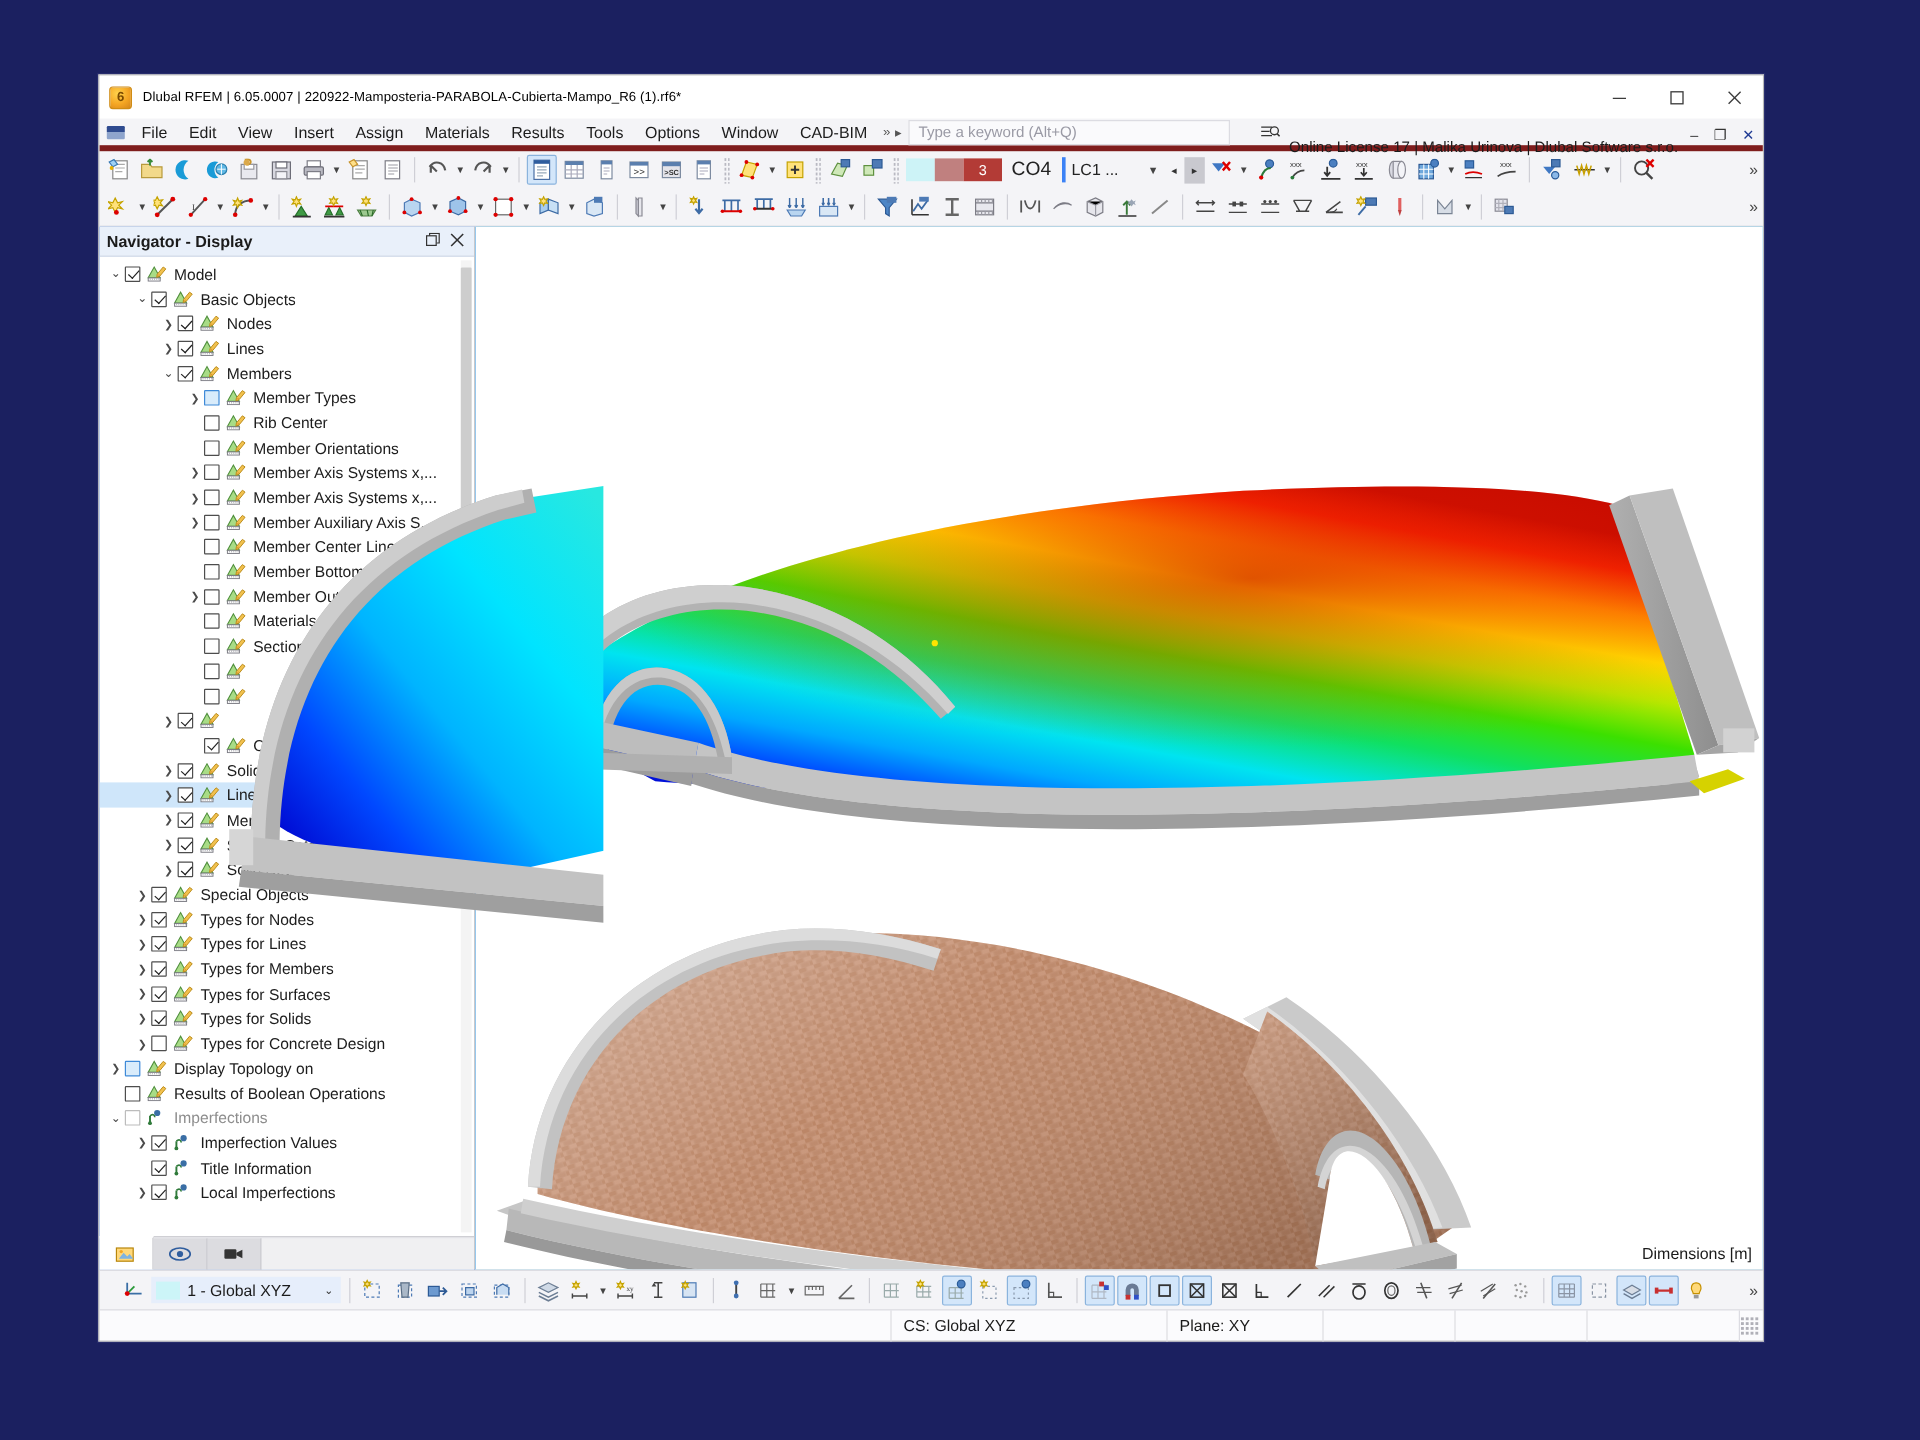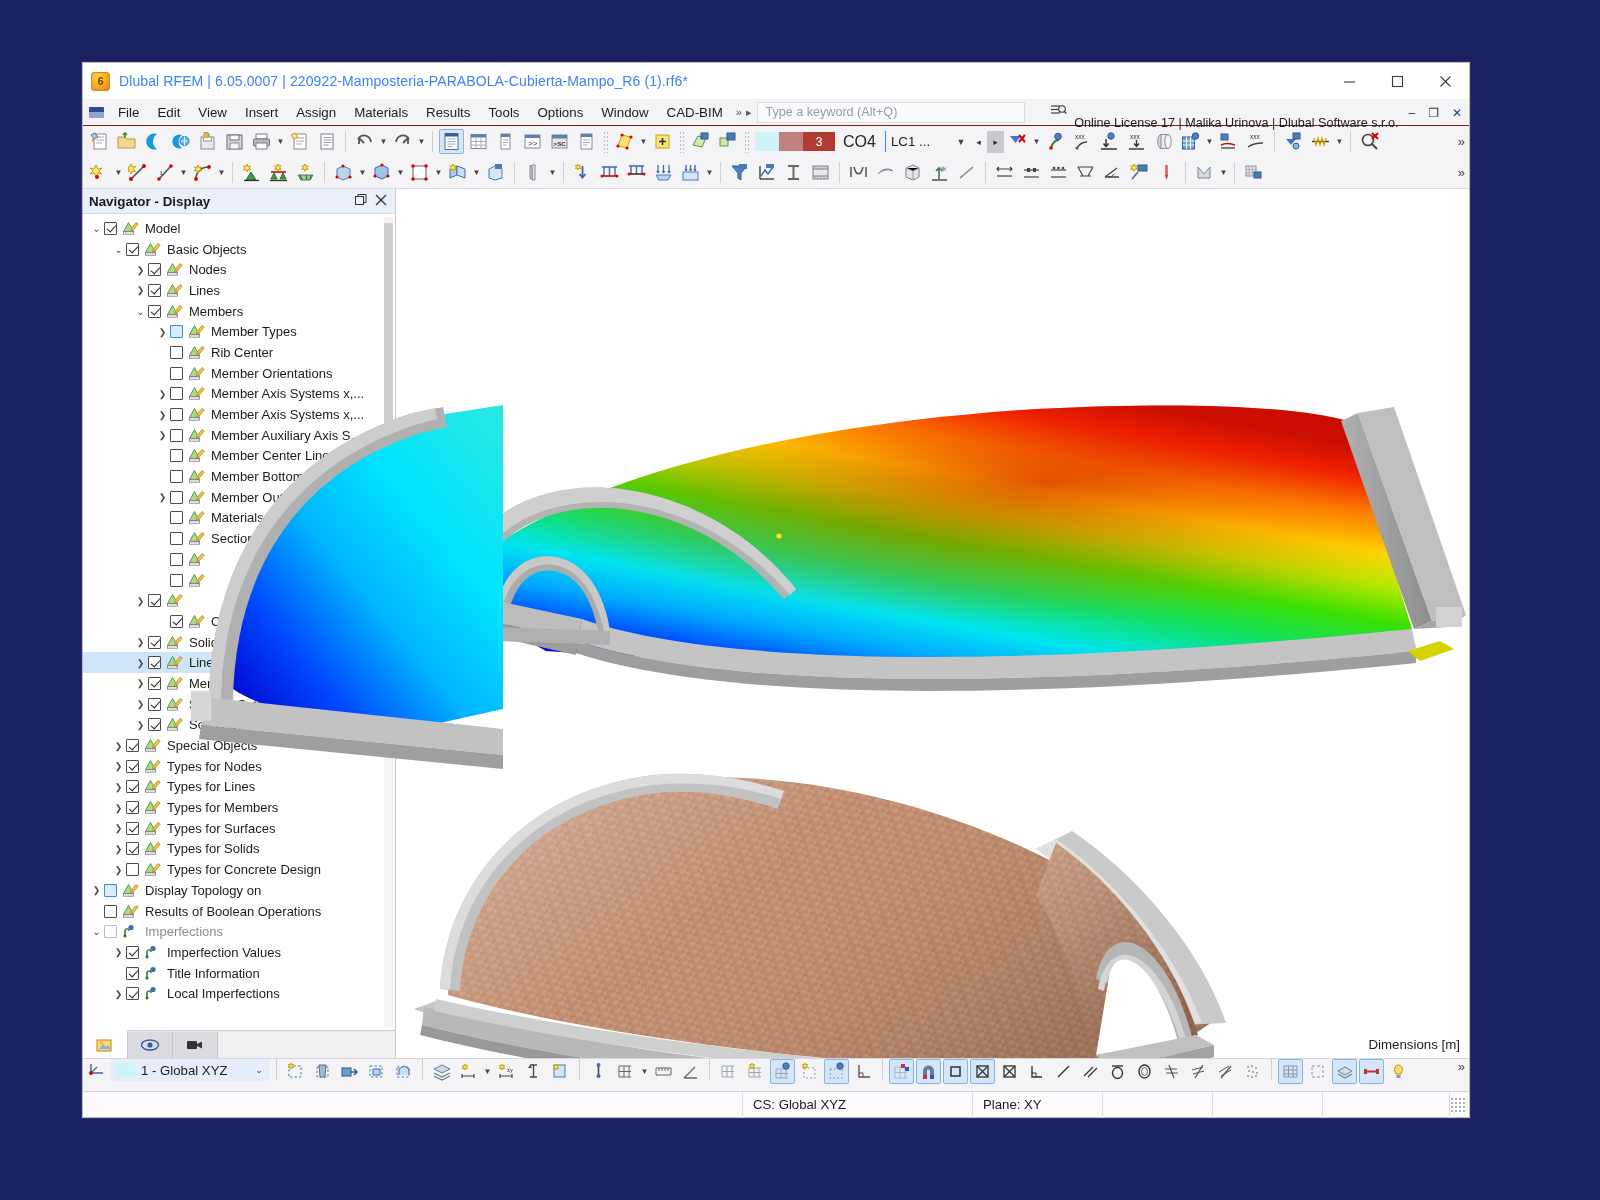--- a/index.html
+++ b/index.html
@@ -32,34 +32,34 @@
     position: relative;
   }
   .app-icon {
     width: 19px; height: 19px; margin-right: 9px;
     border-radius: 3px;
     background: radial-gradient(circle at 35% 30%, #ffd34d 0%, #f5a623 55%, #d4851a 100%);
     color: #7a4a00; font-size: 11px; font-weight: bold;
     display: flex; align-items: center; justify-content: center;
     border: 1px solid #d08c14;
   }
-  .title-text { font-size: 14px; color: #3b82f6; white-space: nowrap; letter-spacing: .1px; }
+  .title-text { font-size: 11px; color: #000000; white-space: nowrap; letter-spacing: .1px; }
   .win-btns { position: absolute; right: 0; top: 0; height: 36px; display: flex; }
   .win-btn {
     width: 48px; height: 36px; display: flex; align-items: center; justify-content: center;
     color: #3b3b3b; font-size: 15px;
   }
   .win-btn svg { display: block; }
 
   
   .menubar {
     height: 27px; min-height: 27px;
     background: #f4f4f7;
     display: flex; align-items: center;
-    border-bottom: 1px solid #7f1d1d;
+    border-bottom: 5px solid #7f1d1d;
     position: relative;
   }
   .menu-logo { width: 26px; display: flex; align-items: center; justify-content: center; }
   .menu-logo .glyph {
     width: 15px; height: 11px;
     background: linear-gradient(#2f4b8f 0 45%, #8ea4cc 45% 100%);
     border-radius: 1px;
   }
   .menu-item {
     font-size: 13.3px; color: #1c1c1c; padding: 3px 9px;
@@ -109,21 +109,21 @@
 
   
   .color-strip { display:flex; align-items:center; height:21px; margin-left:3px;}
   .cs-a { width: 24px; height: 19px; background: #cdf3f7; }
   .cs-b { width: 24px; height: 19px; background: #c0807f; }
   .cs-c { width: 32px; height: 19px; background: #b33b36; color: #fff; font-size: 12px;
           display:flex; align-items:center; justify-content:center; }
   .co-label { font-size: 16px; color: #222; margin: 0 9px 0 8px; }
   .lc-combo {
     width: 67px; height: 21px; display: flex; align-items: center;
-    font-size: 13.3px; color: #222; padding-left: 5px; border-left: 1px solid #3b82f6;
+    font-size: 13.3px; color: #222; padding-left: 5px; border-left: 3px solid #3b82f6;
   }
   .lc-caret { width: 18px; text-align: center; font-size: 9px; color: #444; }
   .nav-arrow {
     width: 17px; height: 22px; display: flex; align-items: center; justify-content: center;
     font-size: 9px; color: #333;
   }
   .nav-arrow.filled { background: #c9c9cf; }
 
   
   .body-area { flex: 1; display: flex; min-height: 0; position: relative; }
@@ -207,21 +207,21 @@
   
   .overlap-layer {
     position: absolute; left: 0; top: 0; width: 100%; height: 100%;
     pointer-events: none; z-index: 5;
   }
 
   
   .bottombar {
     height: 33px; min-height: 33px;
     background: #f4f4f7; border-top: 1px solid #d6d6dc;
-    display: flex; align-items: flex-start; padding-left: 0;
+    display: flex; align-items: center; padding-left: 15px;
     position: relative;
   }
   .cs-combo {
     display: flex; align-items: center; height: 22px;
     background: #e6eefb; margin-left: 4px; margin-right: 2px;
   }
   .cs-swatch { width: 20px; height: 15px; background: #ccf5f8; margin: 0 6px 0 4px; }
   .cs-text { font-size: 13.2px; color: #1b1b1b; width: 108px; }
   .cs-caret { width: 20px; text-align: center; font-size: 9px; color: #333; }
 

